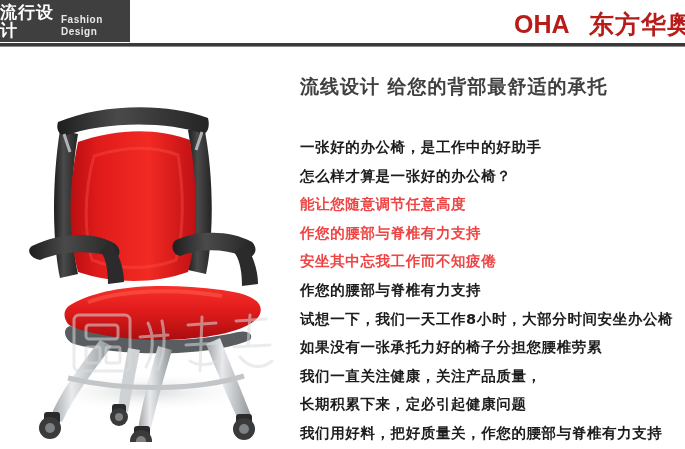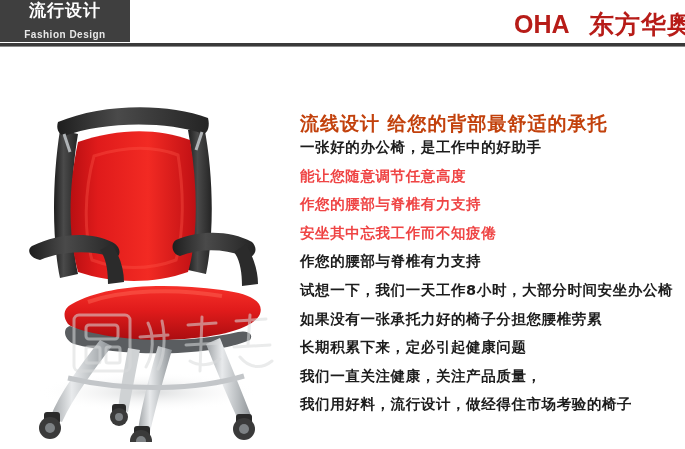--- a/index.html
+++ b/index.html
@@ -20,21 +20,21 @@
 
   
   .logo-block {
     position: absolute;
     left: 0;
     top: 0;
     width: 130px;
     height: 42px;
     background: #3f3f3f;
     display: flex;
-    flex-direction: column;
+    flex-direction: row;
     align-items: center;
     justify-content: center;
   }
   .logo-cn {
     color: #ffffff;
     font-size: 17px;
     font-weight: bold;
     letter-spacing: 1px;
     line-height: 18px;
     font-family: "DejaVu Sans", "Liberation Sans", sans-serif;
@@ -98,25 +98,24 @@
     pointer-events: none;
   }
 
   
   .headline {
     position: absolute;
     left: 300px;
     top: 74px;
     font-size: 19px;
     font-weight: bold;
-    color: #c2410c;
+    color: #404040;
     letter-spacing: 1px;
     white-space: nowrap;
     font-family: "DejaVu Sans", "Liberation Sans", sans-serif;
-    margin-top: 37px;
   }
 
   .copy {
     position: absolute;
     left: 300px;
     top: 133px;
     width: 380px;
   }
   .copy-line {
     font-size: 14.5px;
@@ -261,28 +260,29 @@
         <path d="M164 42 L200 40"></path>
         <path d="M170 52 C180 64, 192 64, 202 56"></path>
       </g>
     </svg>
   </div>
 
   <div class="headline">流线设计  给您的背部最舒适的承托</div>
 
   <div class="copy">
     <div class="copy-line">一张好的办公椅，是工作中的好助手</div>
+    <div class="copy-line">怎么样才算是一张好的办公椅？</div>
     <div class="copy-line red">能让您随意调节任意高度</div>
     <div class="copy-line red">作您的腰部与脊椎有力支持</div>
     <div class="copy-line red">安坐其中忘我工作而不知疲倦</div>
     <div class="copy-line">作您的腰部与脊椎有力支持</div>
     <div class="copy-line">试想一下，我们一天工作8小时，大部分时间安坐办公椅</div>
     <div class="copy-line">如果没有一张承托力好的椅子分担您腰椎劳累</div>
+    <div class="copy-line">我们一直关注健康，关注产品质量，</div>
     <div class="copy-line">长期积累下来，定必引起健康问题</div>
-    <div class="copy-line">我们一直关注健康，关注产品质量，</div>
-    <div class="copy-line">我们用好料，流行设计，做经得住市场考验的椅子</div>
+    <div class="copy-line">我们用好料，把好质量关，作您的腰部与脊椎有力支持</div>
 
     <div class="final-line">
       
     </div>
   </div>
 
 </div>
 
 </body></html>

